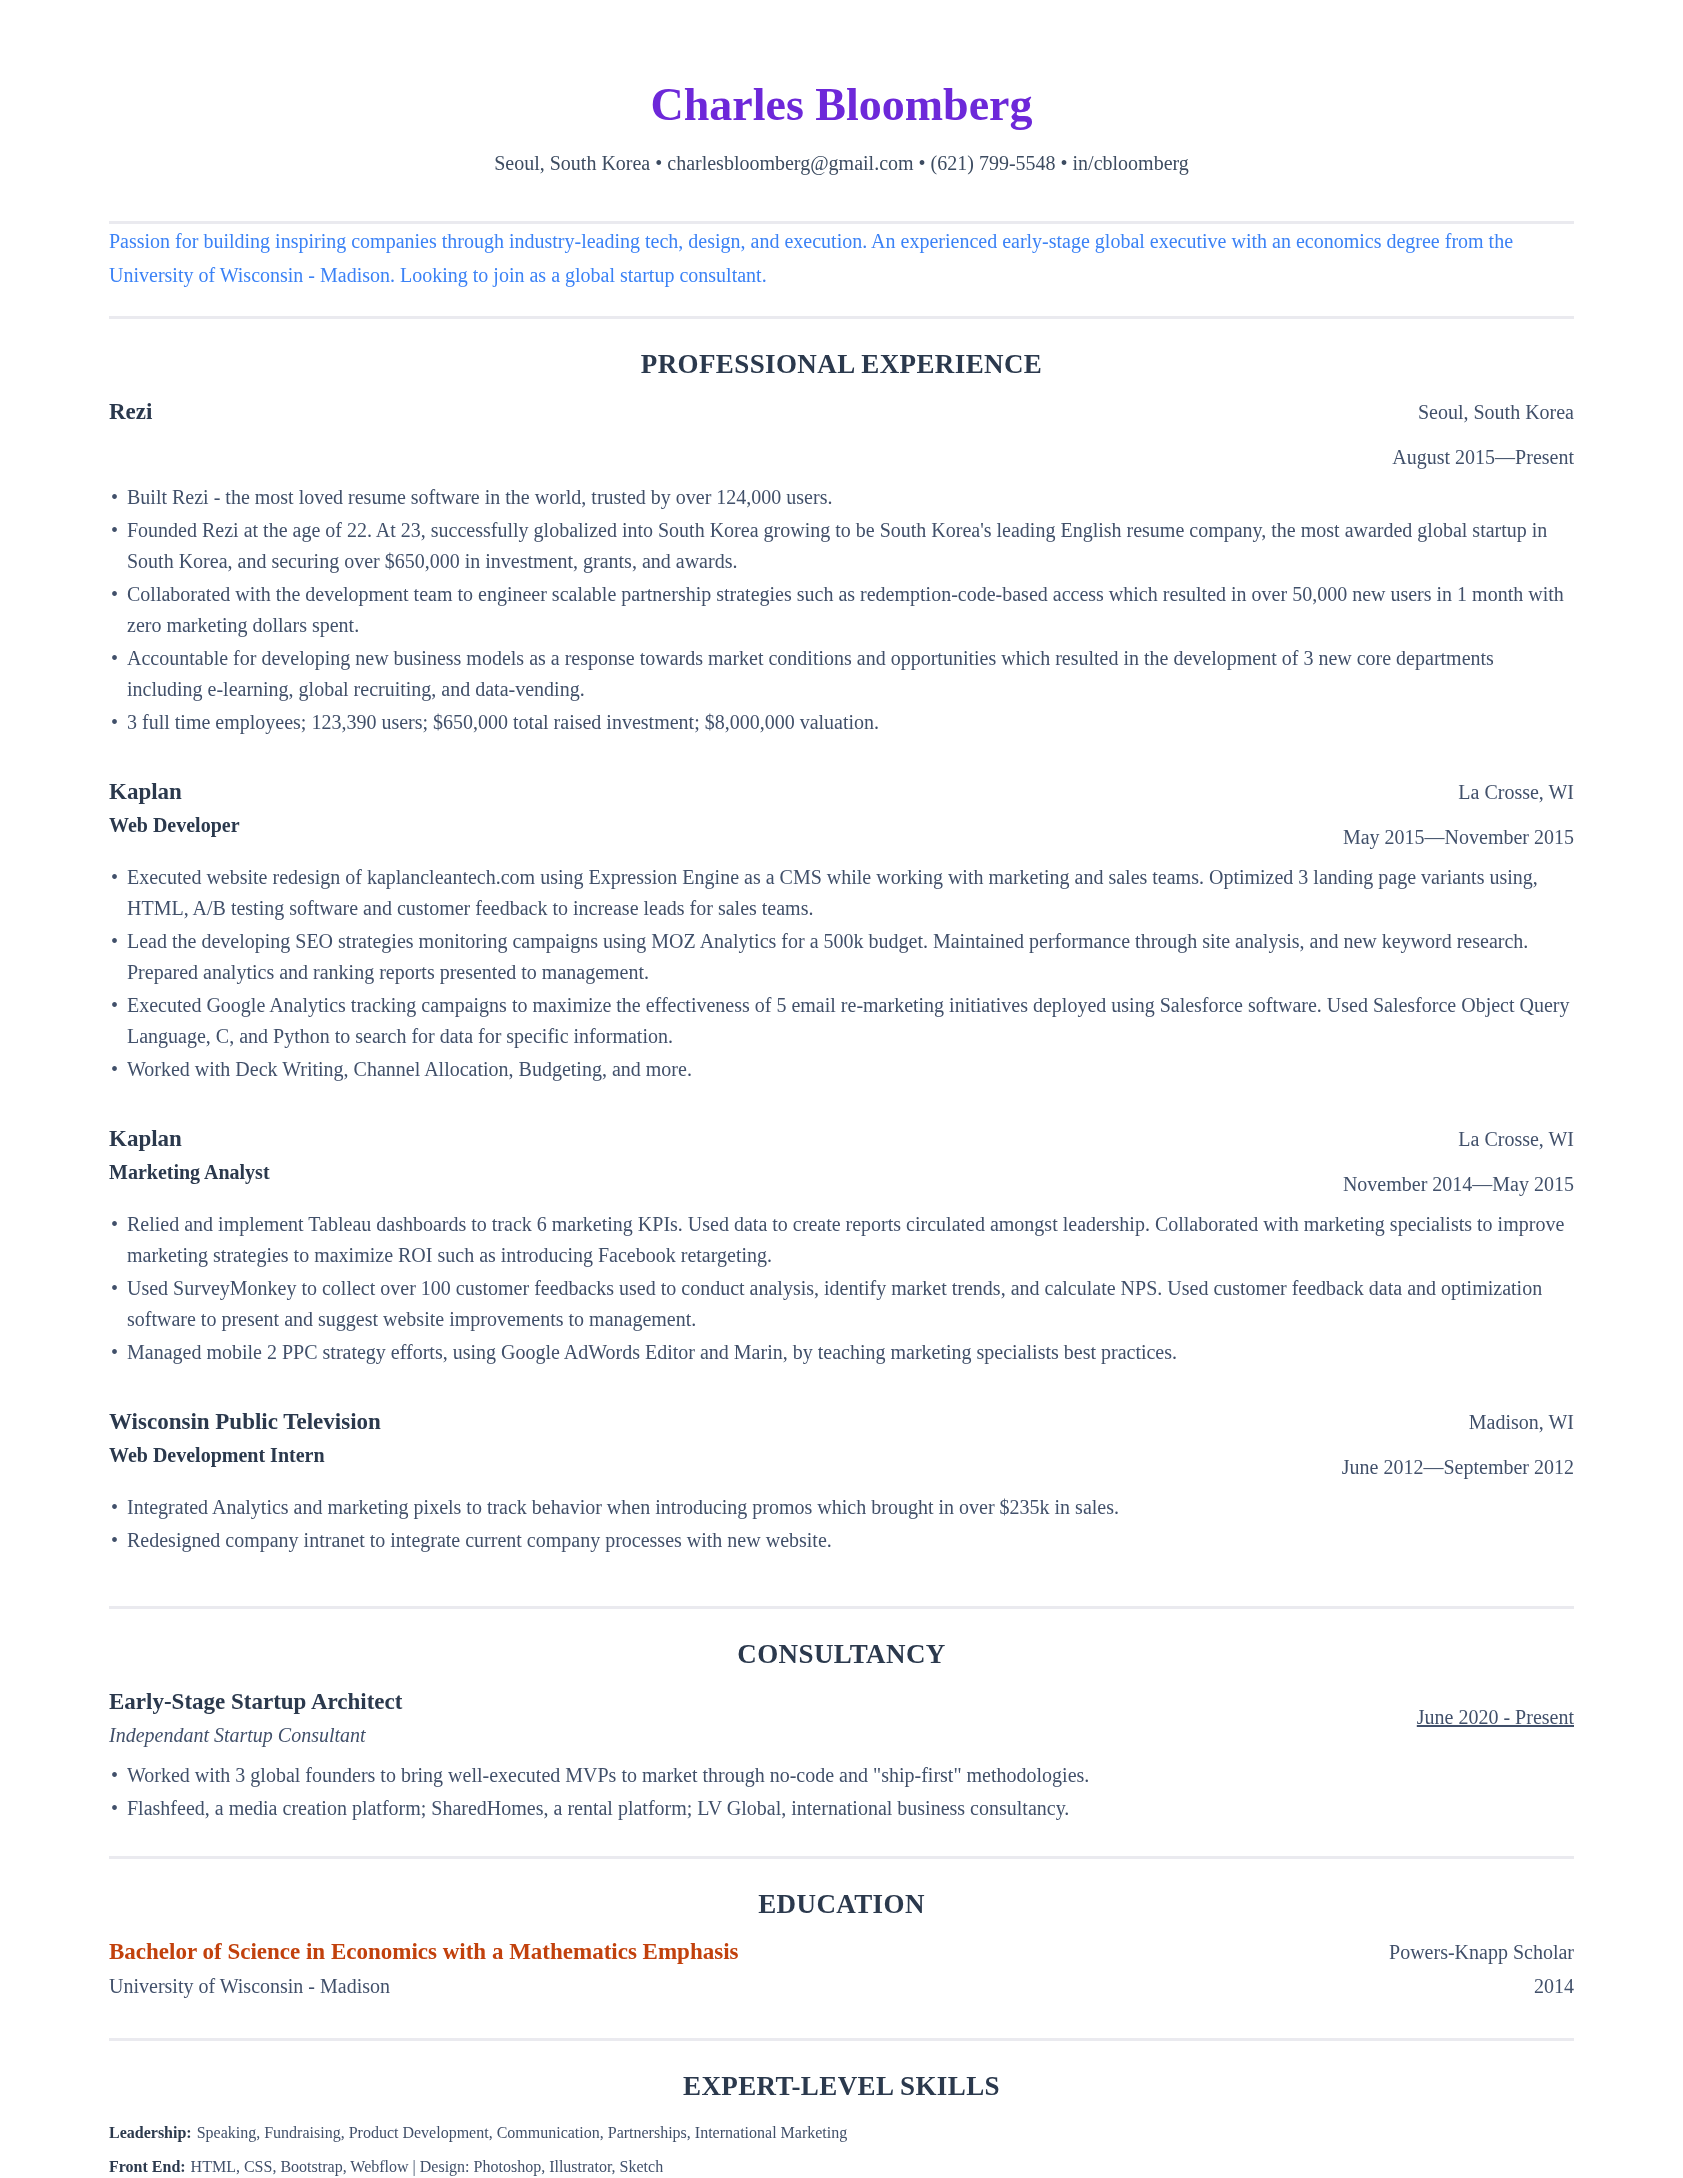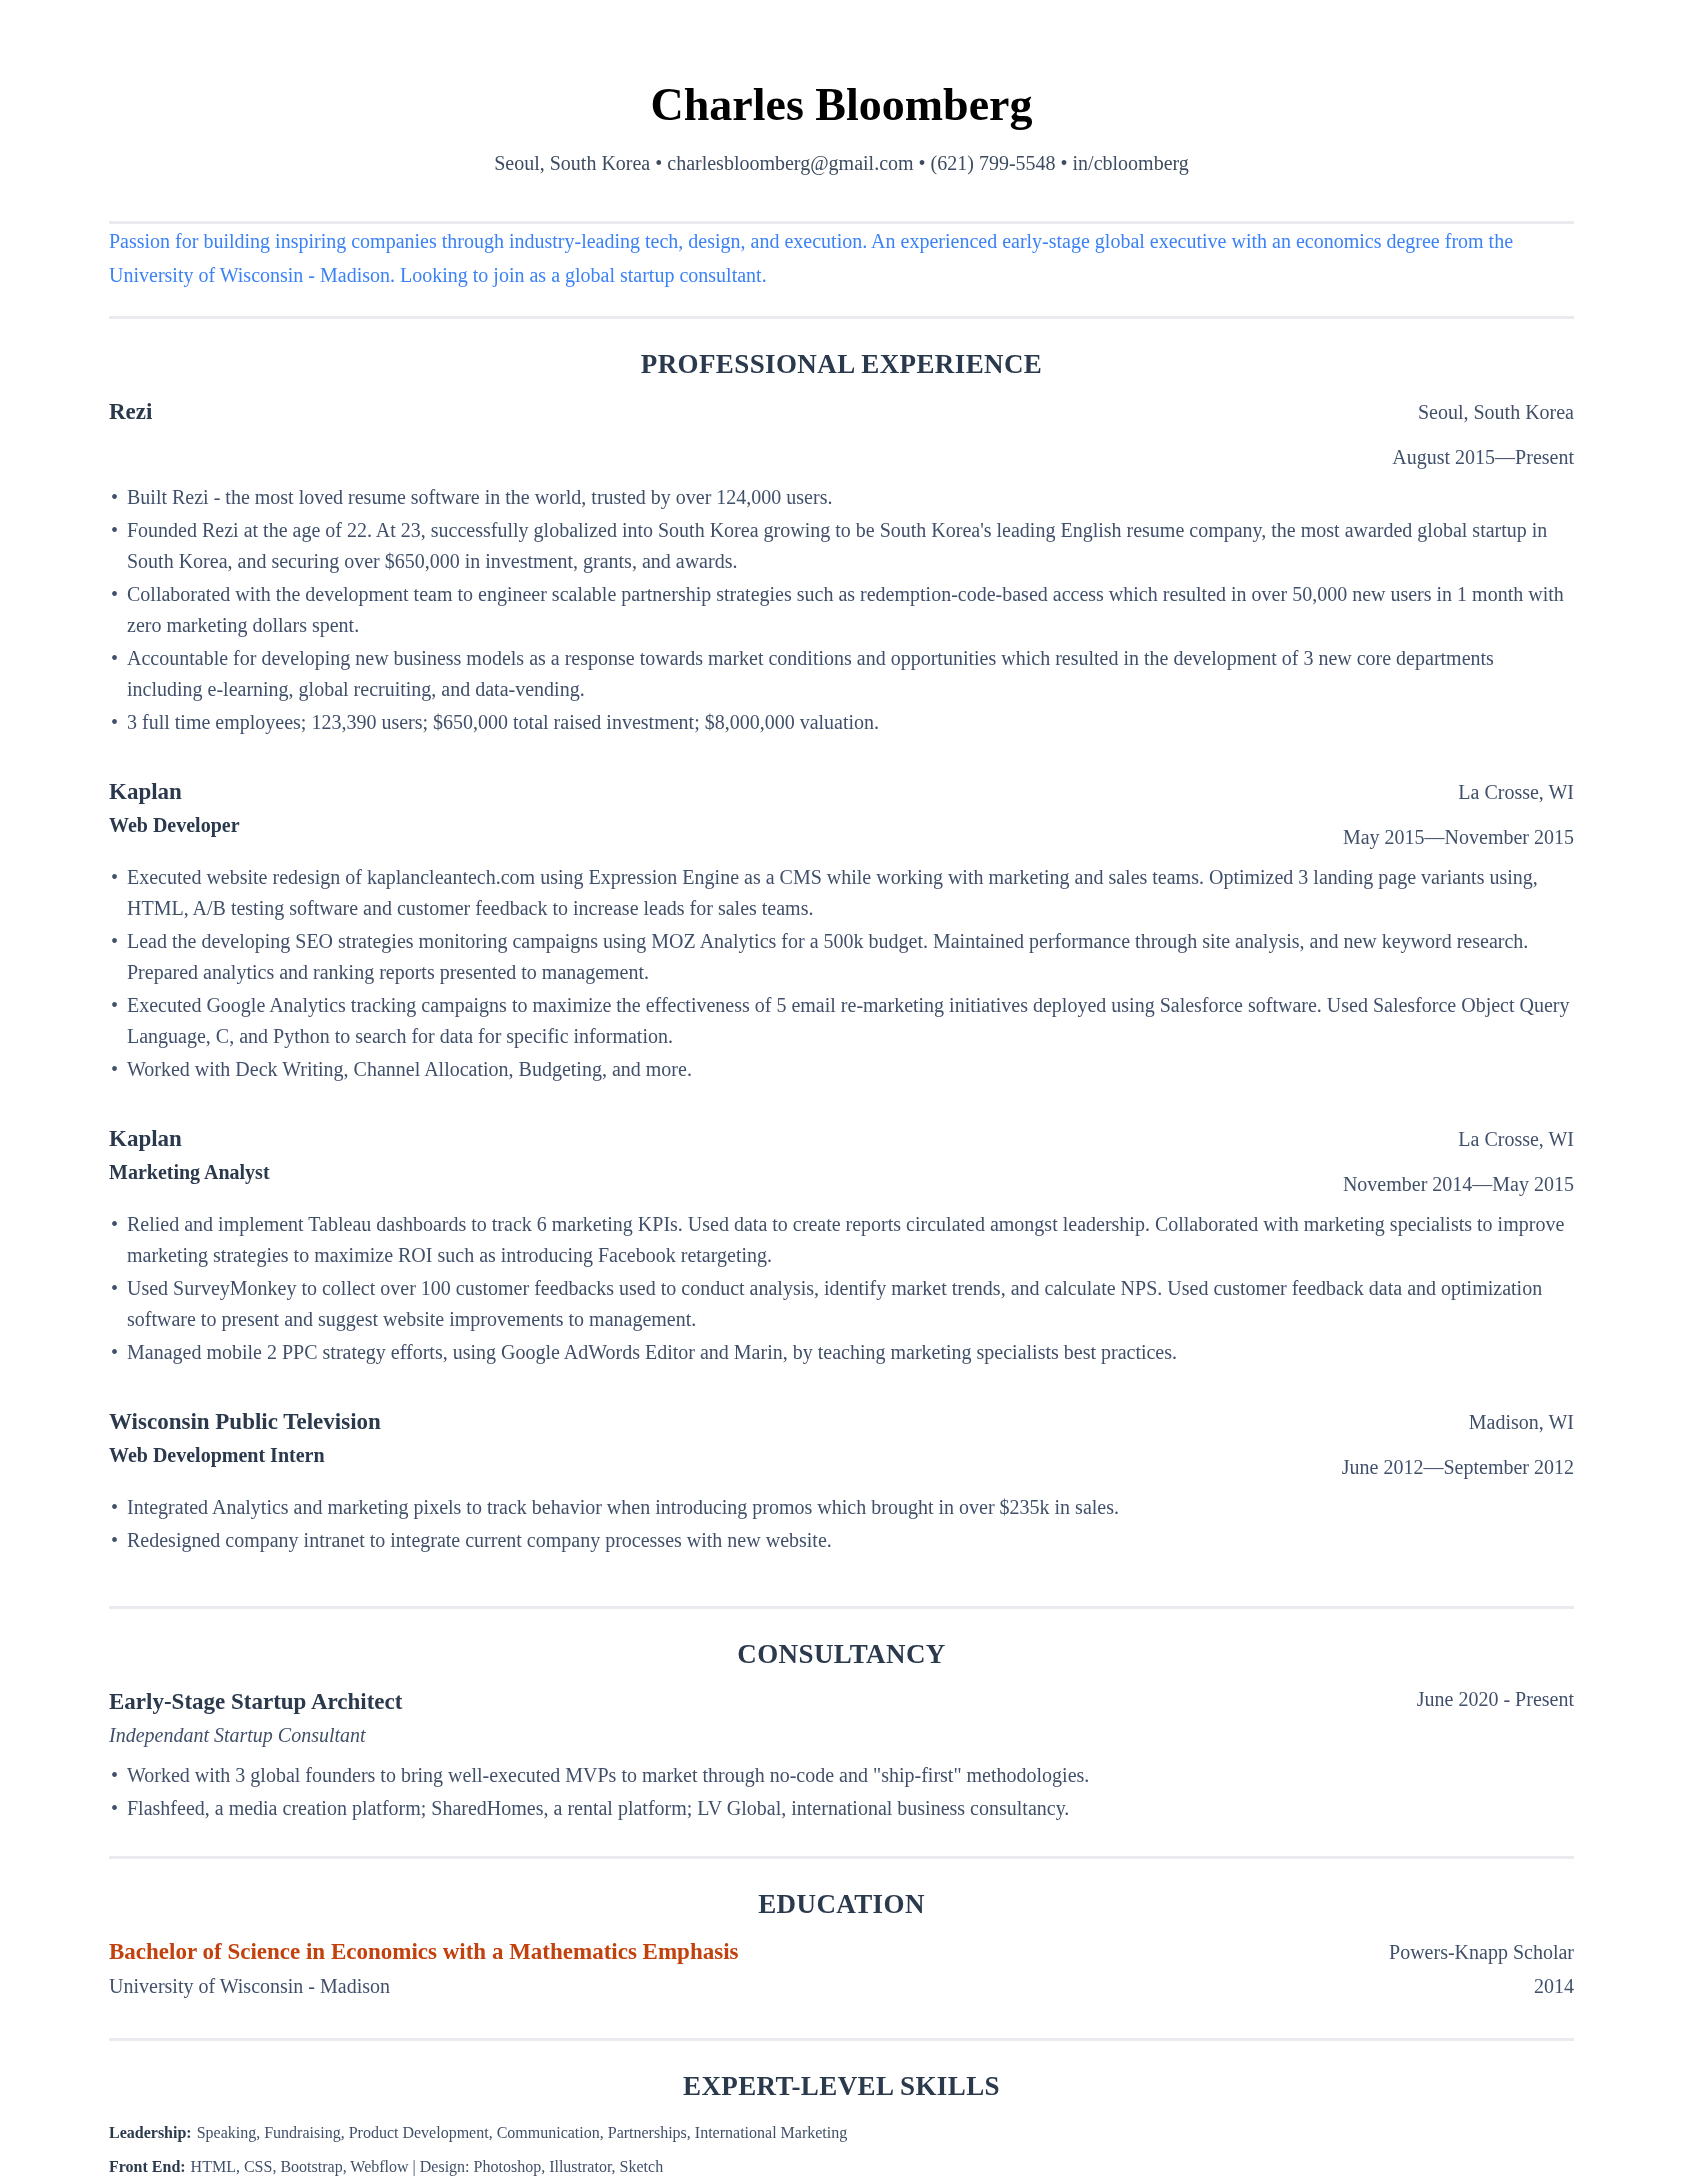--- a/index.html
+++ b/index.html
@@ -2,35 +2,35 @@
 <html><head>
 <meta charset="utf-8">
 <style>
   html,body{margin:0;padding:0;background:#ffffff;}
   .page{
     width:1683px;height:2178px;box-sizing:border-box;
     padding:79px 109px 0;position:relative;overflow:hidden;
     font-family:"Liberation Serif","DejaVu Serif",serif;
     color:#41506a;background:#ffffff;
   }
-  .name{margin:0 0 20px;text-align:center;font-size:46px;font-weight:700;color:#000000;line-height:1.15;}
+  .name{margin:0 0 20px;text-align:center;font-size:46px;font-weight:700;color:#6d28d9;line-height:1.15;}
   .contact{margin:0 0 46px;text-align:center;font-size:20px;color:#3d4c61;}
   .divider{border:none;border-top:3px solid #eaeaef;margin:0;}
   .divider.pre-consultancy{margin-top:50px;}
   .divider.pre-education{margin-top:32px;}
   .divider.pre-skills{margin-top:36px;}
   .sec-heading{margin:30px 0 14px;text-align:center;font-size:27px;font-weight:700;color:#2b394d;letter-spacing:0.4px;}
   .summary-text{margin:0 0 24px;font-size:20px;line-height:34px;color:#3b82f6;}
   .entries{margin:0;}
   .entry{margin:0 0 36px;}
   .entry:last-child{margin-bottom:14px;}
   .entry-head{display:flex;justify-content:space-between;}
   .entry-left{flex:1 1 auto;min-width:0;}
   .entry-right{flex:0 0 auto;text-align:right;display:flex;flex-direction:column;gap:12px;}
-  .entry-right.center{justify-content:flex-start;}
+  .entry-right.center{justify-content:center;text-decoration:underline;}
   .company{font-size:23px;font-weight:700;color:#2b394d;line-height:36px;}
   .role{font-size:20px;font-weight:700;color:#2b394d;line-height:30px;}
   .role.plain{font-weight:400;color:#41506a;font-style:italic;}
   .location{font-size:20px;line-height:36px;color:#41506a;}
   .dates{font-size:20px;line-height:30px;color:#41506a;}
   ul.bullets{list-style:none;margin:10px 0 0;padding:0;font-size:20px;line-height:31px;color:#41506a;}
   ul.bullets:empty{display:none;}
   ul.bullets li{position:relative;padding-left:18px;margin:2px 0;}
   ul.bullets li::before{content:"\2022";position:absolute;left:2px;}
   .edu-block{margin:4px 0 0;}

